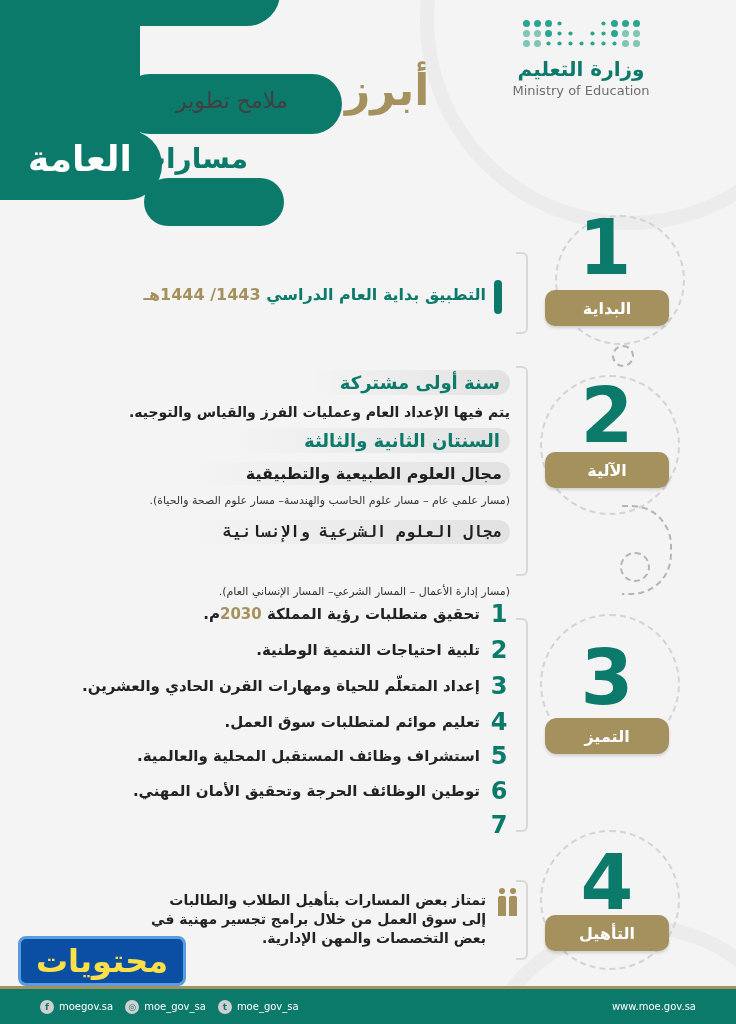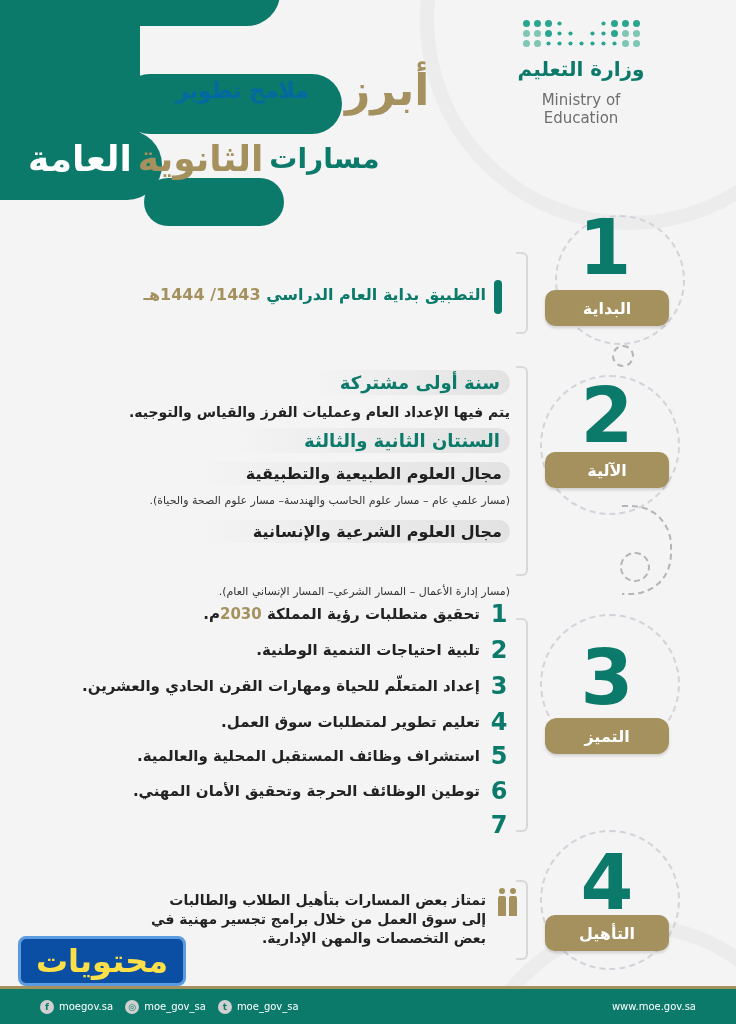--- a/index.html
+++ b/index.html
@@ -15,41 +15,41 @@
       border: 14px solid rgba(220,220,220,0.35);
     }
     
     .shape { position: absolute; background: #0c7a6b; }
     .title-abraz {
       position: absolute; left: 345px; top: 64px;
       font-size: 44px; font-weight: bold; color: #a4915d;
       direction: rtl;
     }
     .title-line1 {
-      position: absolute; left: 176px; top: 78px;
-      font-size: 22px; font-weight: bold; color: #0369a1; direction: rtl;
+      position: absolute; left: 176px; top: 88px;
+      font-size: 22px; font-weight: normal; color: #404040; direction: rtl;
     }
     .title-line2 {
       position: absolute; left: 28px; top: 130px; height: 56px;
       display: flex; align-items: center; gap: 6px;
       direction: rtl; font-weight: bold;
     }
     .t2-a { font-size: 28px; color: #0c7a6b; }
     .t2-b { font-size: 36px; color: #a4915d; }
     .t2-c { font-size: 36px; color: #fff; }
 
     
     .logo { position: absolute; right: 80px; top: 20px; width: 150px; text-align: center; }
     .logo-dots { display: grid; grid-template-columns: repeat(11, 8px); gap: 3px; justify-content: center; margin-bottom: 10px; }
     .dot { width: 7px; height: 7px; border-radius: 50%; background: #2aa58f; }
     .dot.sm { transform: scale(0.6); }
     .dot.lt { background: #7fc6b4; }
     .dot.none { visibility: hidden; }
     .logo-ar { font-size: 20px; font-weight: bold; color: #0c7a6b; }
-    .logo-en { font-size: 15px; color: #6e6e6e; margin-top: 10px; direction: ltr; }
+    .logo-en { font-size: 13px; color: #6e6e6e; margin-top: 2px; direction: ltr; }
 
     
     .step-circle {
       position: absolute; width: 130px; height: 130px; border-radius: 50%;
       border: 2px dashed #d6d2dc;
     }
     .step-num {
       position: absolute; width: 100px; text-align: center;
       font-size: 76px; font-weight: bold; color: #0c7a6b; line-height: 1;
       font-family: "DejaVu Sans", sans-serif;
@@ -112,21 +112,20 @@
 <div class="shape" style="left:-20px; top:-40px; width:300px; height:66px; border-radius:0 33px 33px 0;"></div>
 <div class="shape" style="left:-20px; top:0; width:160px; height:200px; border-radius:0 0 40px 0;"></div>
 <div class="shape" style="left:120px; top:74px; width:222px; height:60px; border-radius:30px;"></div>
 <div class="shape" style="left:-20px; top:130px; width:182px; height:70px; border-radius:0 35px 35px 0;"></div>
 <div class="shape" style="left:144px; top:178px; width:140px; height:48px; border-radius:24px;"></div>
 
 <div class="title-abraz">أبرز</div>
 <div class="title-line1">ملامح تطوير</div>
 <div class="title-line2">
   <span class="t2-a">مسارات</span>
-  <span class="t2-b">الثانوية</span>
   <span class="t2-c">العامة</span>
 </div>
 
 <div class="logo">
   <div class="logo-dots">
     <span class="dot"></span>
       <span class="dot"></span>
       <span class="dot"></span>
       <span class="dot sm"></span>
       <span class="dot none"></span>
@@ -182,21 +181,21 @@
 <div class="heading-pill" style="right:226px; top:370px; width:200px;">سنة أولى مشتركة</div>
 <div class="text" style="right:226px; top:404px; font-size:14px; font-weight:bold; color:#222;">يتم فيها الإعداد العام وعمليات الفرز والقياس والتوجيه.</div>
 <div class="heading-pill" style="right:226px; top:428px; width:280px;">السنتان الثانية والثالثة</div>
 
 <div class="text" style="right:226px; top:462px; background:linear-gradient(to left,#e2e2e2,rgba(226,226,226,0)); border-radius:14px; padding:2px 8px; width:320px;">
   <span class="field-title gold">مجال</span>
   <span class="field-title">العلوم الطبيعية والتطبيقية</span>
 </div>
 <div class="text sub-small" style="right:226px; top:494px;">(مسار علمي عام – مسار علوم الحاسب والهندسة– مسار علوم الصحة والحياة).</div>
 
-<div class="text" style="right:226px; top:520px; background:linear-gradient(to left,#e2e2e2,rgba(226,226,226,0)); border-radius:14px; padding:2px 8px; width:320px;">
+<div class="text" style="right:226px; top:520px; background:linear-gradient(to left,#e2e2e2,rgba(226,226,226,0)); border-radius:14px; padding:2px 8px; width:320px;font-family:Liberation Mono, monospace;">
   <span class="field-title gold">مجال</span>
   <span class="field-title">العلوم الشرعية والإنسانية</span>
 </div>
 <div class="text sub-small" style="right:226px; top:550px;margin-top:35px;">(مسار إدارة الأعمال – المسار الشرعي– المسار الإنساني العام).</div>
 
 <div class="dash-path" style="left:622px; top:505px; width:50px; height:90px; border-radius:0 40px 40px 0; border-left:none;"></div>
 <div class="dash-path" style="left:620px; top:552px; width:30px; height:30px;"></div>
 
 <div class="step-circle" style="left:540px; top:614px; width:140px; height:140px;"></div>
 <div class="step-num" style="left:557px; top:640px;">3</div>
@@ -210,21 +209,21 @@
 <div class="goal" style="top:636px;">
   <span class="goal-num">2</span>
   <span>تلبية احتياجات التنمية الوطنية.</span>
 </div>
 <div class="goal" style="top:672px;">
   <span class="goal-num">3</span>
   <span>إعداد المتعلّم للحياة ومهارات القرن الحادي والعشرين.</span>
 </div>
 <div class="goal" style="top:708px;">
   <span class="goal-num">4</span>
-  <span>تعليم تطوير لمتطلبات سوق العمل.</span>
+  <span>تعليم موائم لمتطلبات سوق العمل.</span>
 </div>
 <div class="goal" style="top:742px;">
   <span class="goal-num">5</span>
   <span>استشراف وظائف المستقبل المحلية والعالمية.</span>
 </div>
 <div class="goal" style="top:777px;">
   <span class="goal-num">6</span>
   <span>توطين الوظائف الحرجة وتحقيق الأمان المهني.</span>
 </div>
 <div class="goal" style="top:811px;">

